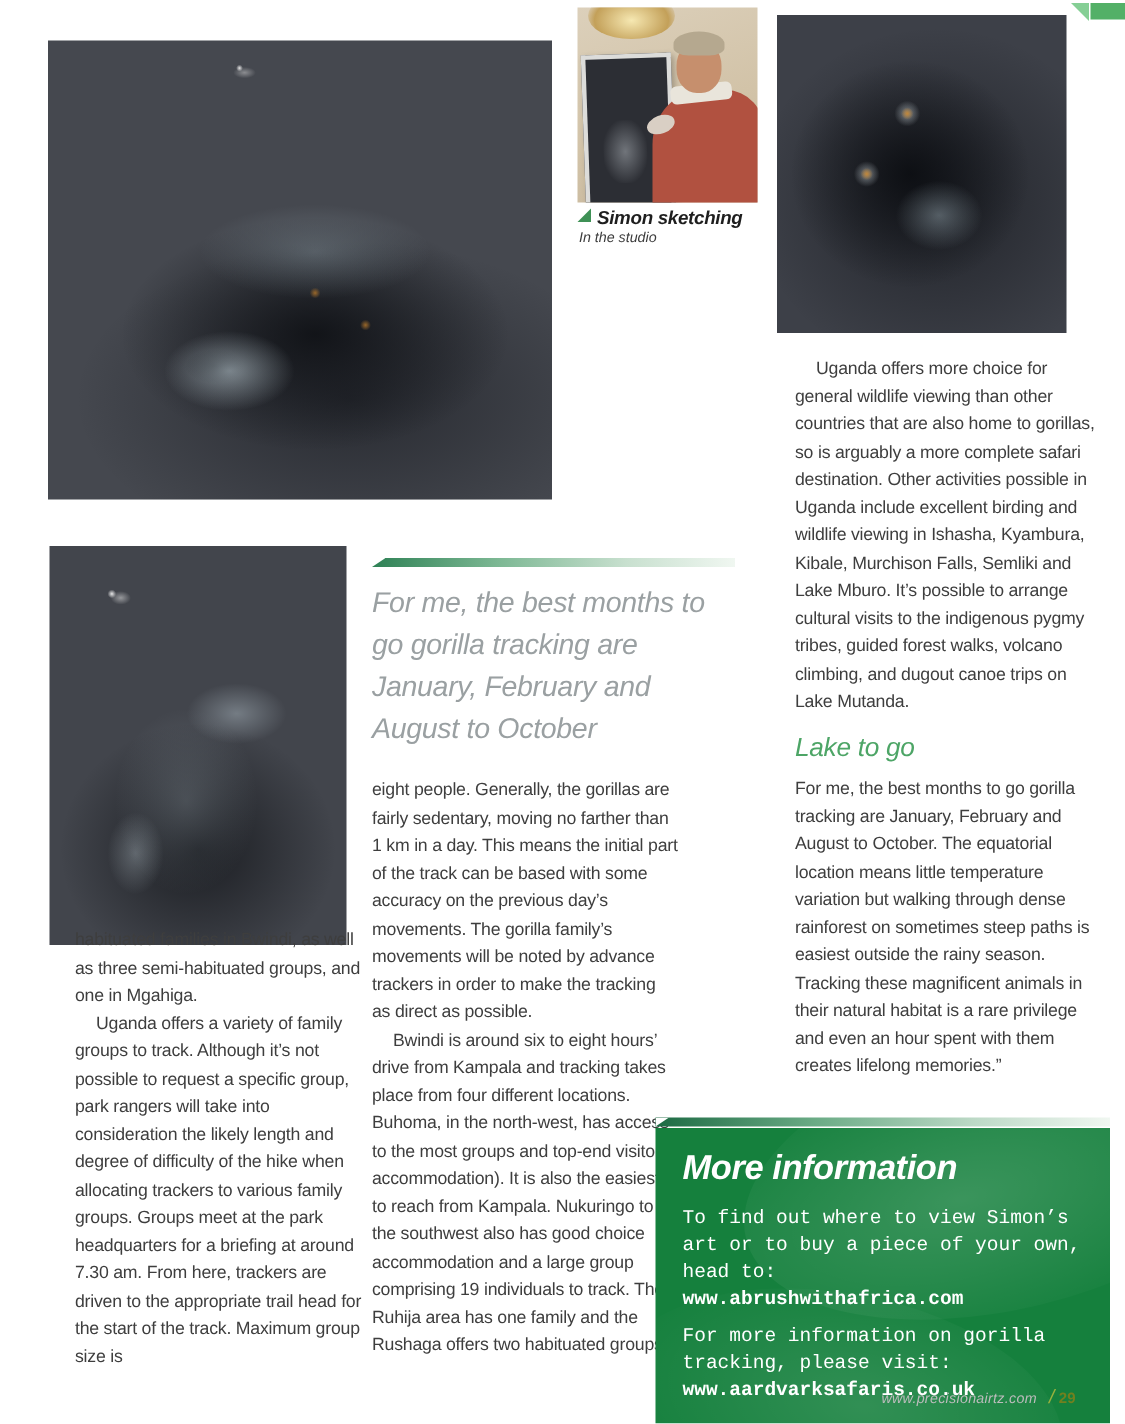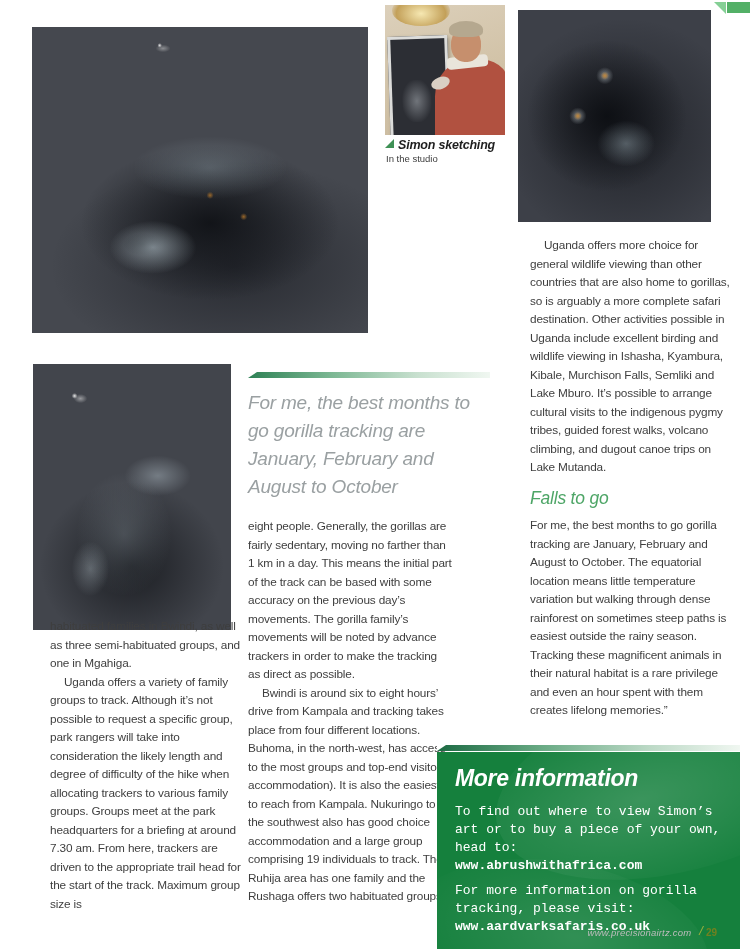--- a/index.html
+++ b/index.html
@@ -68,21 +68,21 @@
     background: #b3a causea590; background: #b5a88f; border-radius: 50% 50% 30% 30%; }
   .sp-hand { position: absolute; left: 38%; top: 55%; width: 16%; height: 9%;
     background: #d9cfc4; border-radius: 50%; transform: rotate(-20deg); }
 
   
   #photo-caption { position: absolute; left: 385px; top: 138px; width: 140px; }
   .cap-row { display: flex; align-items: baseline; }
   .tri-green { width: 0; height: 0; border-bottom: 9px solid #3f9156; border-left: 9px solid transparent;
     margin-right: 4px; position: relative; top: -1px; flex: 0 0 auto; }
   .cap-title { font-style: italic; font-weight: bold; font-size: 12.5px; color: #1e1e1e; letter-spacing: -0.2px; }
-  .cap-sub { font-size: 9.5px; color: #3c3c3c; margin-top: 1px; margin-left: 1px; }
+  .cap-sub { font-style: italic; font-size: 9.5px; color: #3c3c3c; margin-top: 1px; margin-left: 1px; }
 
   
   #corner-tab-rect { position: absolute; left: 727px; top: 2px; width: 23px; height: 11px; background: #53b067; }
   #corner-tab-tri { position: absolute; left: 714px; top: 2px; width: 0; height: 0;
     border-top: 12px solid #85cf95; border-left: 12px solid transparent; }
 
   
   #pull-quote { position: absolute; left: 248px; top: 372px; width: 242px; }
   .grad-bar { position: relative; height: 6px;
     background: linear-gradient(90deg, #2e8155 0%, #7db894 35%, #c8e0cf 70%, #f0f7f1 100%); }
@@ -164,21 +164,21 @@
     <p class="indent">Uganda offers a variety of family groups to track. Although it’s not possible to request a specific group, park rangers will take into consideration the likely length and degree of difficulty of the hike when allocating trackers to various family groups. Groups meet at the park headquarters for a briefing at around 7.30 am. From here, trackers are driven to the appropriate trail head for the start of the track. Maximum group size is</p>
   </div>
 
   <div class="col" id="col-middle">
     <p>eight people. Generally, the gorillas are fairly sedentary, moving no farther than 1 km in a day. This means the initial part of the track can be based with some accuracy on the previous day’s movements. The gorilla family’s movements will be noted by advance trackers in order to make the tracking as direct as possible.</p>
     <p class="indent">Bwindi is around six to eight hours’ drive from Kampala and tracking takes place from four different locations. Buhoma, in the north-west, has access to the most groups and top-end visitor accommodation). It is also the easiest to reach from Kampala. Nukuringo to the southwest also has good choice accommodation and a large group comprising 19 individuals to track. The Ruhija area has one family and the Rushaga offers two habituated groups.</p>
   </div>
 
   <div class="col" id="col-right">
     <p class="indent">Uganda offers more choice for general wildlife viewing than other countries that are also home to gorillas, so is arguably a more complete safari destination. Other activities possible in Uganda include excellent birding and wildlife viewing in Ishasha, Kyambura, Kibale, Murchison Falls, Semliki and Lake Mburo. It’s possible to arrange cultural visits to the indigenous pygmy tribes, guided forest walks, volcano climbing, and dugout canoe trips on Lake Mutanda.</p>
-    <div class="section-heading">Falls to go</div>
+    <div class="section-heading">Lake to go</div>
     <p>For me, the best months to go gorilla tracking are January, February and August to October. The equatorial location means little temperature variation but walking through dense rainforest on sometimes steep paths is easiest outside the rainy season. Tracking these magnificent animals in their natural habitat is a rare privilege and even an hour spent with them creates lifelong memories.”</p>
   </div>
 
   <div id="more-info">
     <div class="grad-bar"></div>
     <div class="mi-box">
       <div class="mi-swirl1"></div>
       <div class="mi-swirl2"></div>
       <div class="mi-title">More information</div>
       <p class="mi-para">

